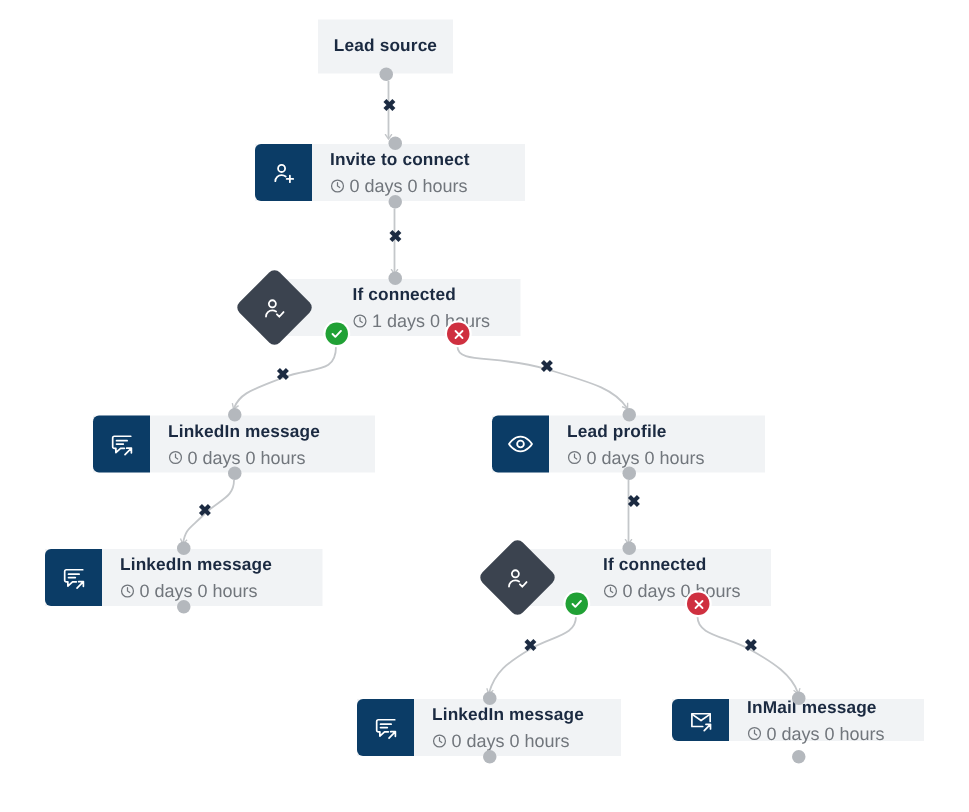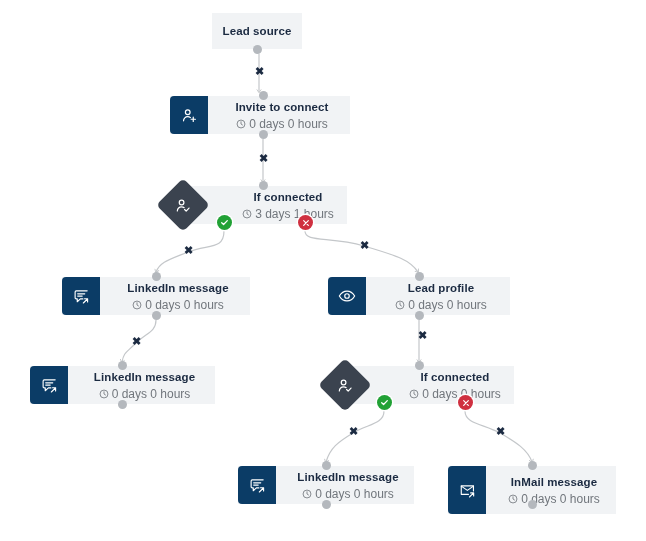--- a/index.html
+++ b/index.html
@@ -46,21 +46,20 @@
     align-items: center;
     justify-content: center;
     color: #ffffff;
   }
   .node .body {
     flex: 1;
     padding: 8px 6px 8px 12px;
     display: flex;
     flex-direction: column;
     justify-content: center;
-    align-items: center;
   }
   .node .title {
     font-size: 11.5px;
     font-weight: bold;
     color: #1b2a41;
     line-height: 15px;
     letter-spacing: .1px;
     white-space: nowrap;
   }
   .node .meta {
@@ -219,21 +218,21 @@
 
   <div class="node cond" style="left:185px;top:186px;width:162px;height:38px;">
     <div class="diamond-slot"></div>
     <div class="body">
       <div class="title">If connected</div>
       <div class="meta">
         <svg width="10" height="10" viewBox="0 0 24 24" fill="none" stroke="currentColor" stroke-width="2">
           <circle cx="12" cy="12" r="9.5"></circle>
             <path d="M12 6.6V12l3.6 2.4" stroke-linecap="round"></path>
         </svg>
-        <span>3 days 1 hours</span>
+        <span>1 days 0 hours</span>
       </div>
     </div>
   </div>
   <div class="diamond" style="left:164px;top:186px;">
     <span class="dicon">
       <svg width="17" height="17" viewBox="0 0 24 24" fill="none" stroke="currentColor" stroke-width="1.7" stroke-linecap="round" stroke-linejoin="round">
         <circle cx="10" cy="7.5" r="3.3"></circle>
         <path d="M4 19.5c0-3.4 2.7-5.8 6-5.8 1.3 0 2.5.4 3.5 1"></path>
         <path d="M14.3 17.4l2.2 2.3 4-4.4"></path>
       </svg>
@@ -365,21 +364,21 @@
           <circle cx="12" cy="12" r="9.5"></circle>
             <path d="M12 6.6V12l3.6 2.4" stroke-linecap="round"></path>
         </svg>
         <span>0 days 0 hours</span>
       </div>
     </div>
   </div>
   <div class="port" style="left:322px;top:461px;"></div>
   <div class="port" style="left:322px;top:500px;"></div>
 
-  <div class="node" style="left:448px;top:466px;width:168px;height:48px;">
+  <div class="node" style="left:448px;top:466px;width:168px;height:28px;">
     <div class="iconbox">
       <svg width="17" height="17" viewBox="0 0 24 24" fill="none" stroke="currentColor" stroke-width="1.6" stroke-linecap="round" stroke-linejoin="round">
         <path d="M20.4 12.6V5.4H3.2v12h10.2"></path>
         <path d="M3.2 5.8l8.6 6 8.6-6"></path>
         <path d="M14.8 21.2l5.8-5.8M16.4 15.4h4.3v4.3"></path>
       </svg>
     </div>
     <div class="body">
       <div class="title">InMail message</div>
       <div class="meta">

